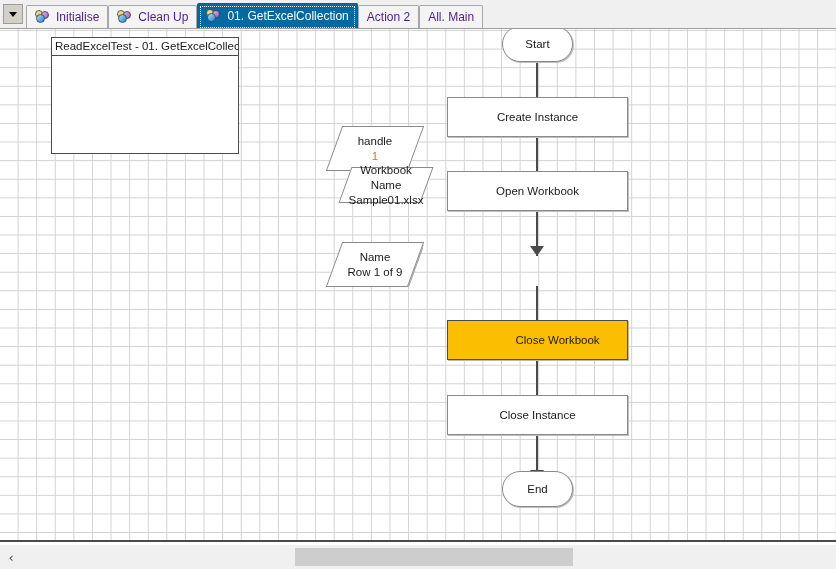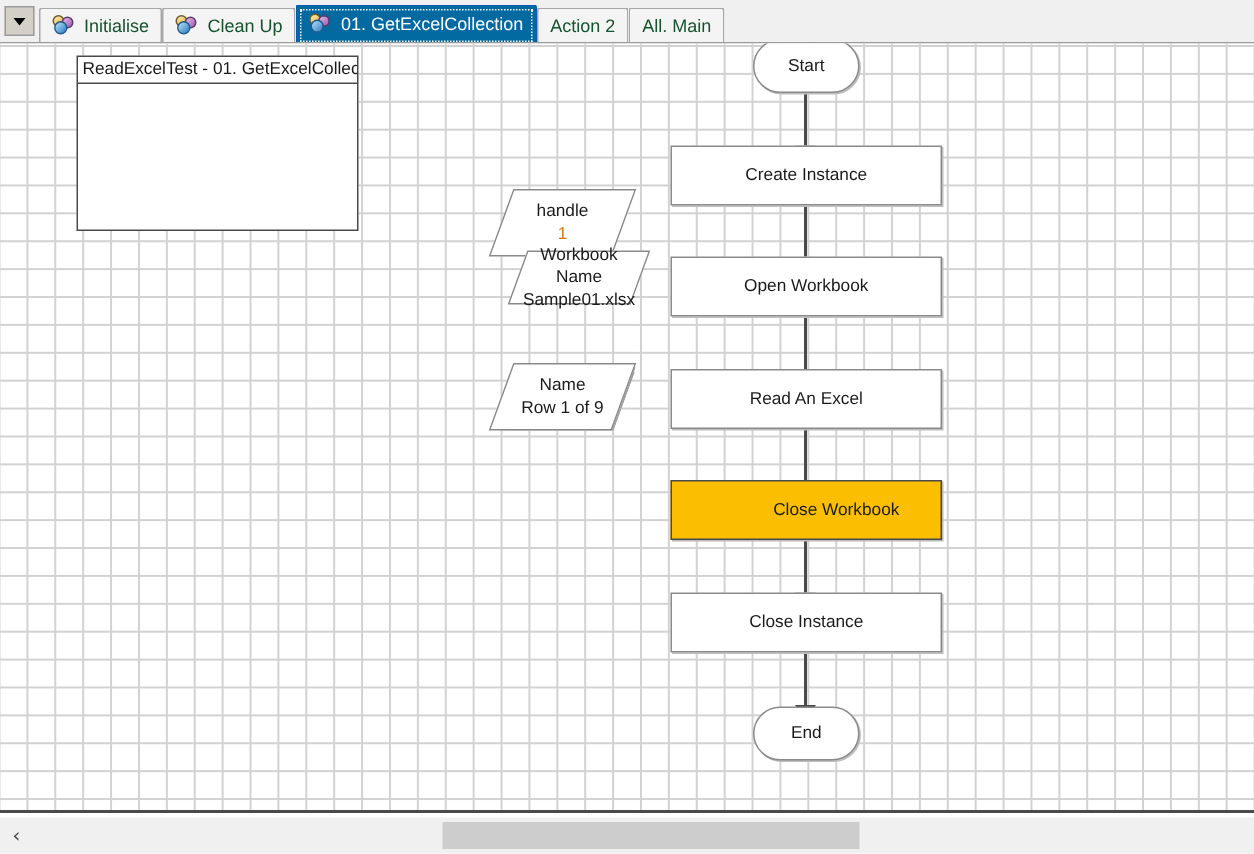--- a/index.html
+++ b/index.html
@@ -53,21 +53,21 @@
     background: #f4f4f4;
     border: 1px solid #a8a8a8;
     border-bottom: none;
     border-radius: 2px 2px 0 0;
     display: flex;
     align-items: center;
     gap: 6px;
     box-sizing: border-box;
     flex: none;
     font-size: 12px;
-    color: #14532d;
+    color: #4c1d95;
     white-space: nowrap;
   }
   .tab.selected {
     background: #0369a1;
     color: #ffffff;
     border-color: #0a5bb0;
     height: 25px;
     position: relative;
   }
   .tab.selected::after {
@@ -320,23 +320,20 @@
   </div>
 
   <div class="node process" style="left:447px; top:68px; width:181px; height:40px;">
     <span>Create Instance</span>
   </div>
 
   <div class="node process" style="left:447px; top:142px; width:181px; height:40px;">
     <span>Open Workbook</span>
   </div>
 
-  <div class="node process" style="left:447px; top:217px; width:181px; height:40px;">
-    <span>Read An Excel</span>
-  </div>
 
   <div class="node process active" style="left:447px; top:291px; width:181px; height:40px;">
     <span>Close Workbook</span>
   </div>
 
   <div class="node process" style="left:447px; top:366px; width:181px; height:40px;">
     <span>Close Instance</span>
   </div>
 
   <div class="node terminator" style="left:502px; top:442px; width:71px; height:36px;">

